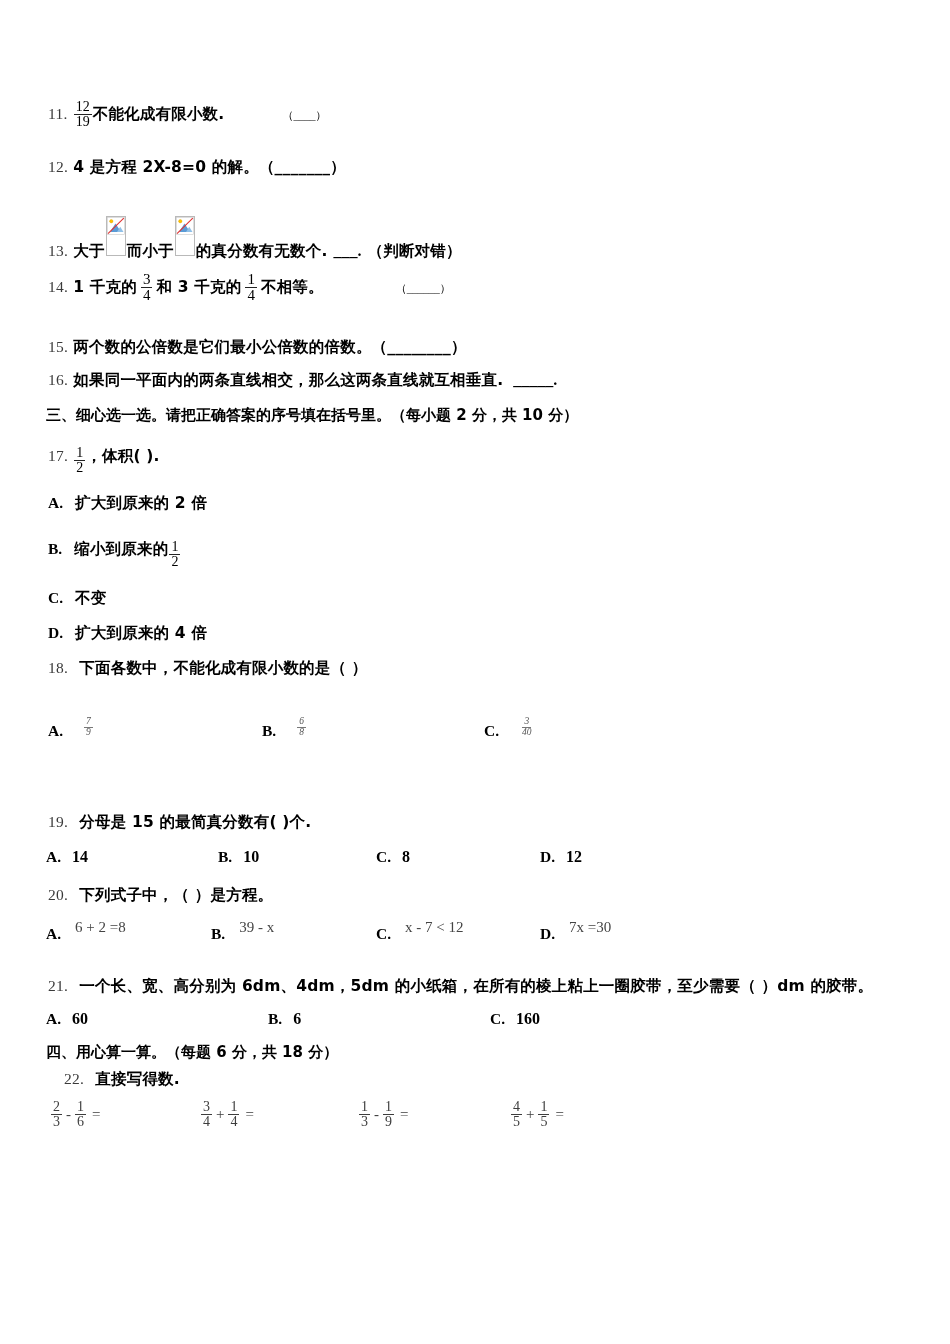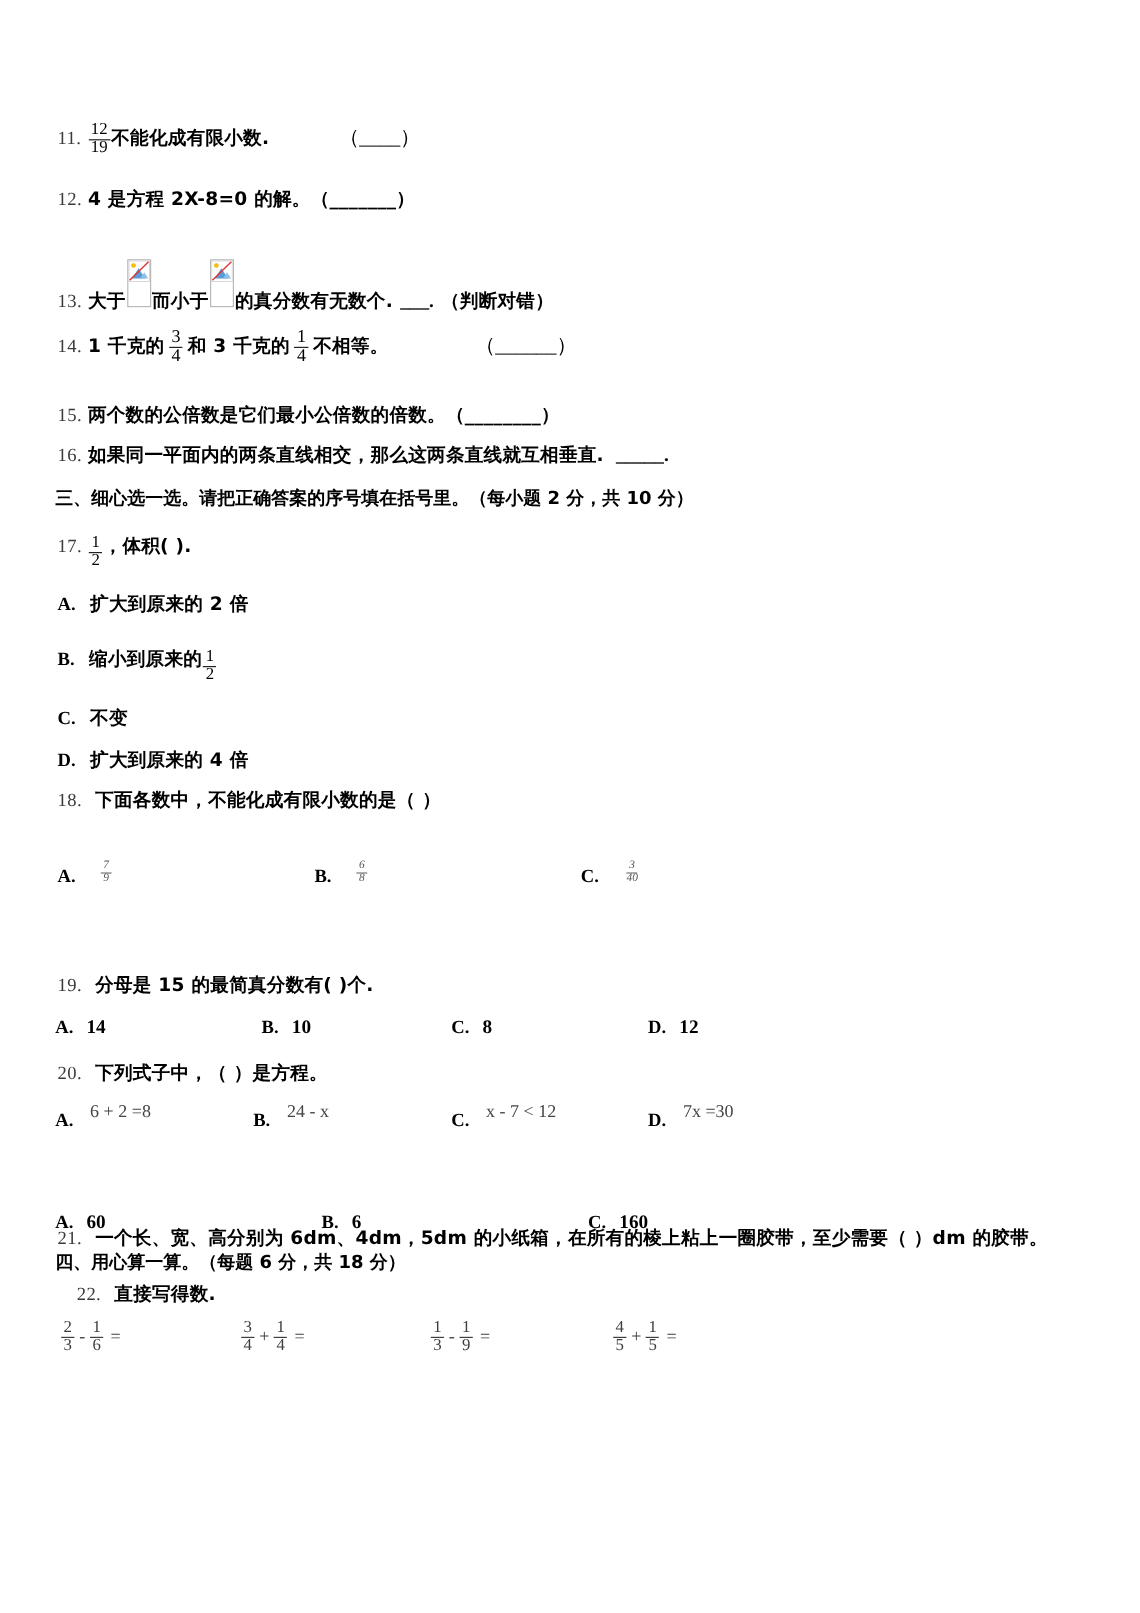--- a/index.html
+++ b/index.html
@@ -97,21 +97,21 @@
     border: 1px solid #b9b9b9;
     background: #ffffff;
     vertical-align: -22px;
     position: relative;
     margin: 0 1px;
     box-sizing: border-box;
   }
   .brokenimg svg { display:block; }
   .paren {
     font-family: "Liberation Serif", "DejaVu Serif", serif;
-    font-size: 17px;
+    font-size: 11px;
   }
 
   
   .section {
     position: absolute;
     font-family: "DejaVu Sans", "Liberation Sans", sans-serif;
     font-weight: bold;
     font-size: 15px;
     white-space: nowrap;
   }
@@ -319,34 +319,34 @@
     <span class="qnum">20.</span>
     <span class="cn" style="margin-left:6px;">下列式子中，（   ）是方程。</span>
   </div>
 
   <div class="opt" style="left:46px; top:925px;">
     <span class="optlab">A.</span>
     <span class="mathexp" style="margin-left:8px;">6 + 2 =8</span>
   </div>
   <div class="opt" style="left:211px; top:925px;">
     <span class="optlab">B.</span>
-    <span class="mathexp" style="margin-left:8px;">24 - x</span>
+    <span class="mathexp" style="margin-left:8px;">39 - x</span>
   </div>
   <div class="opt" style="left:376px; top:925px;">
     <span class="optlab">C.</span>
     <span class="mathexp" style="margin-left:8px;">x - 7 &lt; 12</span>
   </div>
   <div class="opt" style="left:540px; top:925px;">
     <span class="optlab">D.</span>
     <span class="mathexp" style="margin-left:8px;">7x =30</span>
   </div>
 
   <div class="q" style="left:48px; top:977px;">
     <span class="qnum">21.</span>
-    <span class="cn" style="margin-left:6px;margin-top:47px;">一个长、宽、高分别为 6dm、4dm，5dm 的小纸箱，在所有的棱上粘上一圈胶带，至少需要（   ）dm 的胶带。</span>
+    <span class="cn" style="margin-left:6px;">一个长、宽、高分别为 6dm、4dm，5dm 的小纸箱，在所有的棱上粘上一圈胶带，至少需要（   ）dm 的胶带。</span>
   </div>
 
   <div class="opt" style="left:46px; top:1010px;">
     <span class="optlab">A.</span>
     <span class="ser" style="margin-left:5px;">60</span>
   </div>
   <div class="opt" style="left:268px; top:1010px;">
     <span class="optlab">B.</span>
     <span class="ser" style="margin-left:5px;">6</span>
   </div>

